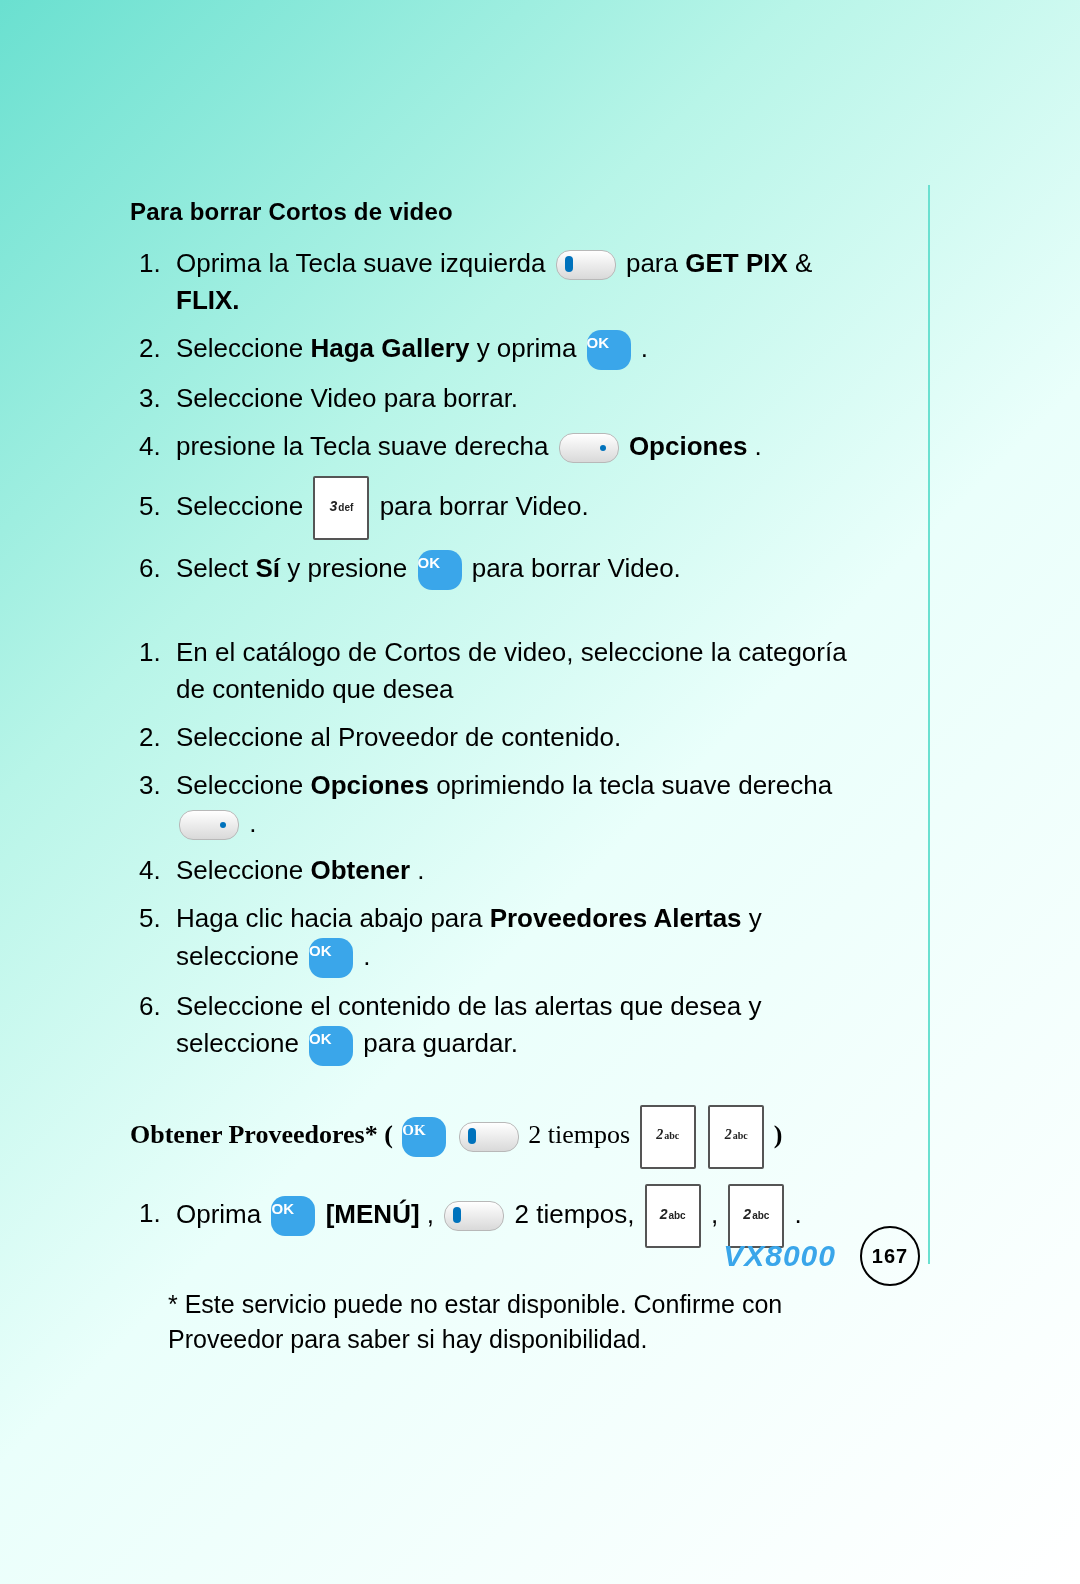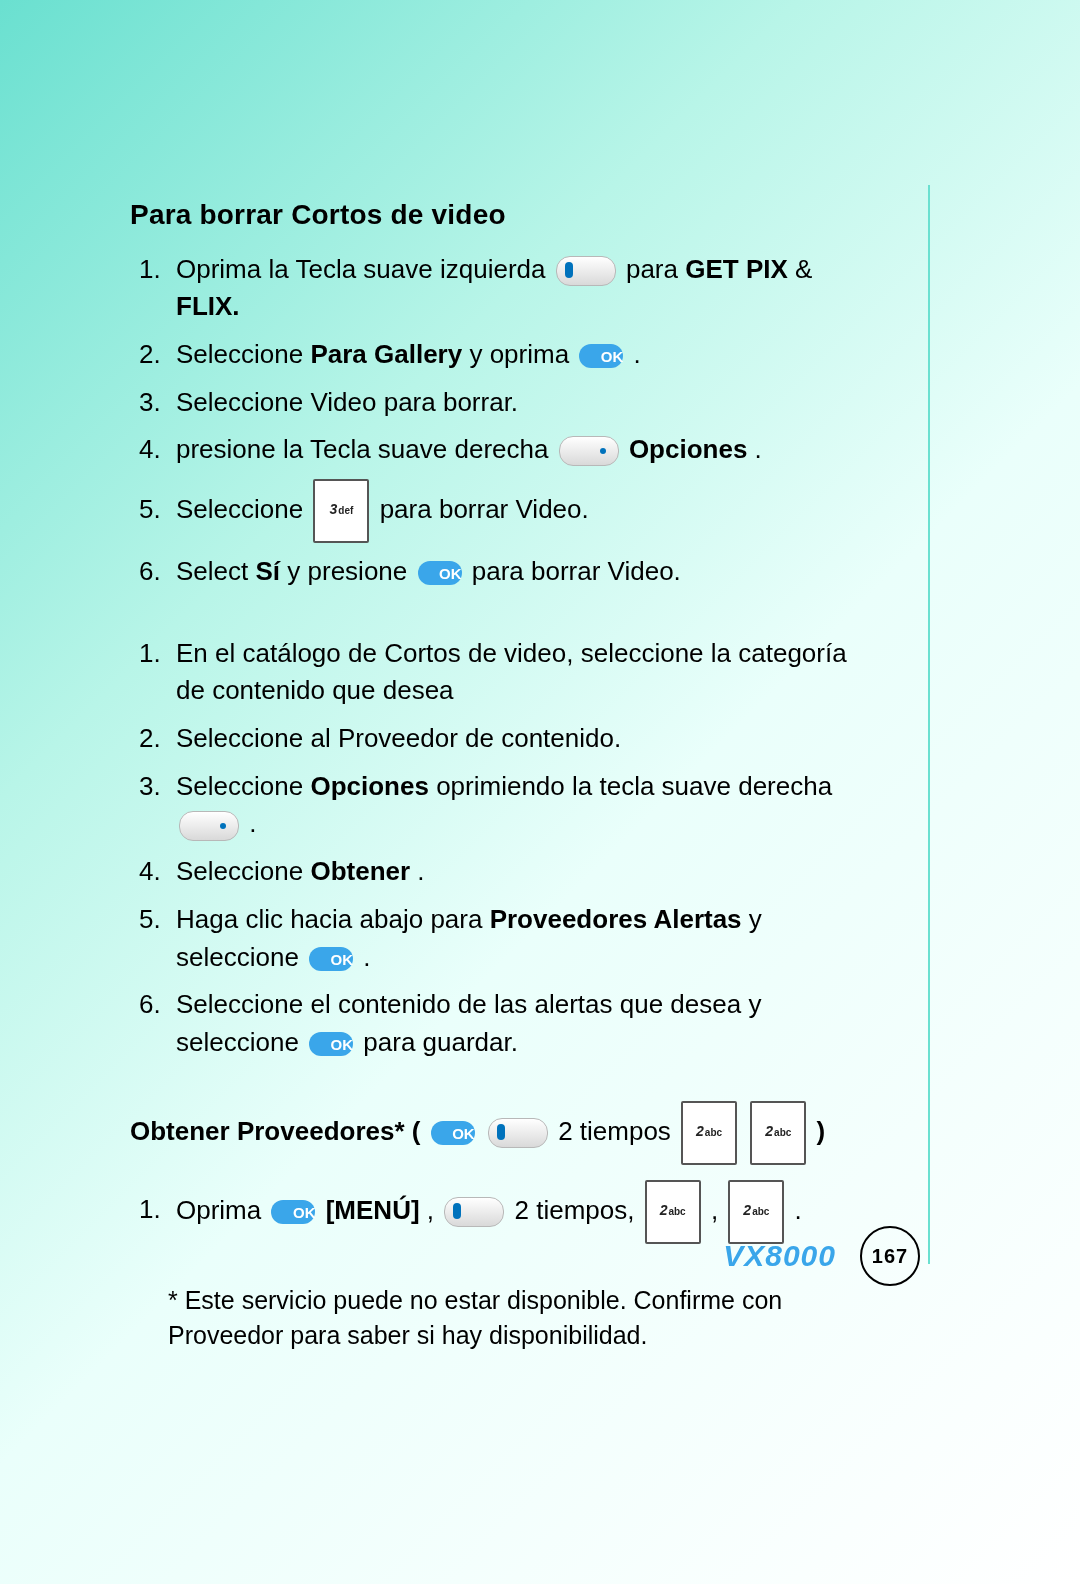--- a/index.html
+++ b/index.html
@@ -17,32 +17,32 @@
   line-height:1.45;
 }
 .rule{
   position:absolute;
   right:150px; top:185px; bottom:320px;
   width:2px; background:#6ae0d0;
 }
 h2{
   font-family:Arial,Helvetica,sans-serif;
   font-weight:900;
-  font-size:28px;
+  font-size:24px;
   letter-spacing:0.2px;
   margin:0 0 10px 0;
 }
 ol{margin:0 0 34px 0;padding-left:38px;}
 ol li{padding:5px 0 5px 8px;}
 .b{font-weight:700;}
 .ok{
   display:inline-block;vertical-align:middle;
-  width:44px;height:24px;border-radius:14px;
+  width:44px;height:40px;border-radius:14px;
   background:#3aa6ea;color:#fff;
-  font-size:15px;font-weight:700;text-align:right;line-height:26px;
+  font-size:15px;font-weight:700;text-align:left;line-height:26px;
   margin:0 3px;
 }
 .soft{
   display:inline-block;vertical-align:middle;position:relative;
   width:58px;height:28px;border-radius:14px;
   background:linear-gradient(#ffffff,#d9d9d9);
   border:1px solid #b8b8b8;
   margin:0 3px;
 }
 .soft.left::before{
@@ -88,21 +88,21 @@
     <li>
       <span class="plain">Oprima la Tecla suave izquierda </span>
       <span class="soft left"></span>
       <span class="plain"> para </span>
       <span class="b">GET PIX</span>
       <span class="plain"> &amp; </span>
       <span class="b">FLIX.</span>
     </li>
     <li>
       <span class="plain">Seleccione </span>
-      <span class="b">Para Gallery</span>
+      <span class="b">Haga Gallery</span>
       <span class="plain"> y oprima </span>
       <span class="ok">OK</span>
       <span class="plain"> .</span>
     </li>
     <li>Seleccione Video para borrar.</li>
     <li>
       <span class="plain">presione la Tecla suave derecha </span>
       <span class="soft right"></span>
       <span class="b"> Opciones</span>
       <span class="plain">.</span>
@@ -143,21 +143,21 @@
       <span class="ok">OK</span>
       <span class="plain"> .</span>
     </li>
     <li>
       <span class="plain">Seleccione el contenido de las alertas que desea y seleccione </span>
       <span class="ok">OK</span>
       <span class="plain"> para guardar.</span>
     </li>
   </ol>
 
-  <div style="font-weight:900;font-size:26px;margin-bottom:10px;">
+  <div style="font-weight:900;font-size:26px;margin-bottom:10px;font-family:Liberation Serif, serif;">
     <span class="plain">Obtener Proveedores* ( </span>
     <span class="ok">OK</span>
     <span class="soft left"></span>
     <span class="plain" style="font-weight:400"> 2 tiempos </span>
     <span class="key"><span>2</span><span class="sub">abc</span></span>
     <span class="key"><span>2</span><span class="sub">abc</span></span>
     <span class="plain b"> )</span>
   </div>
 
   <ol>

